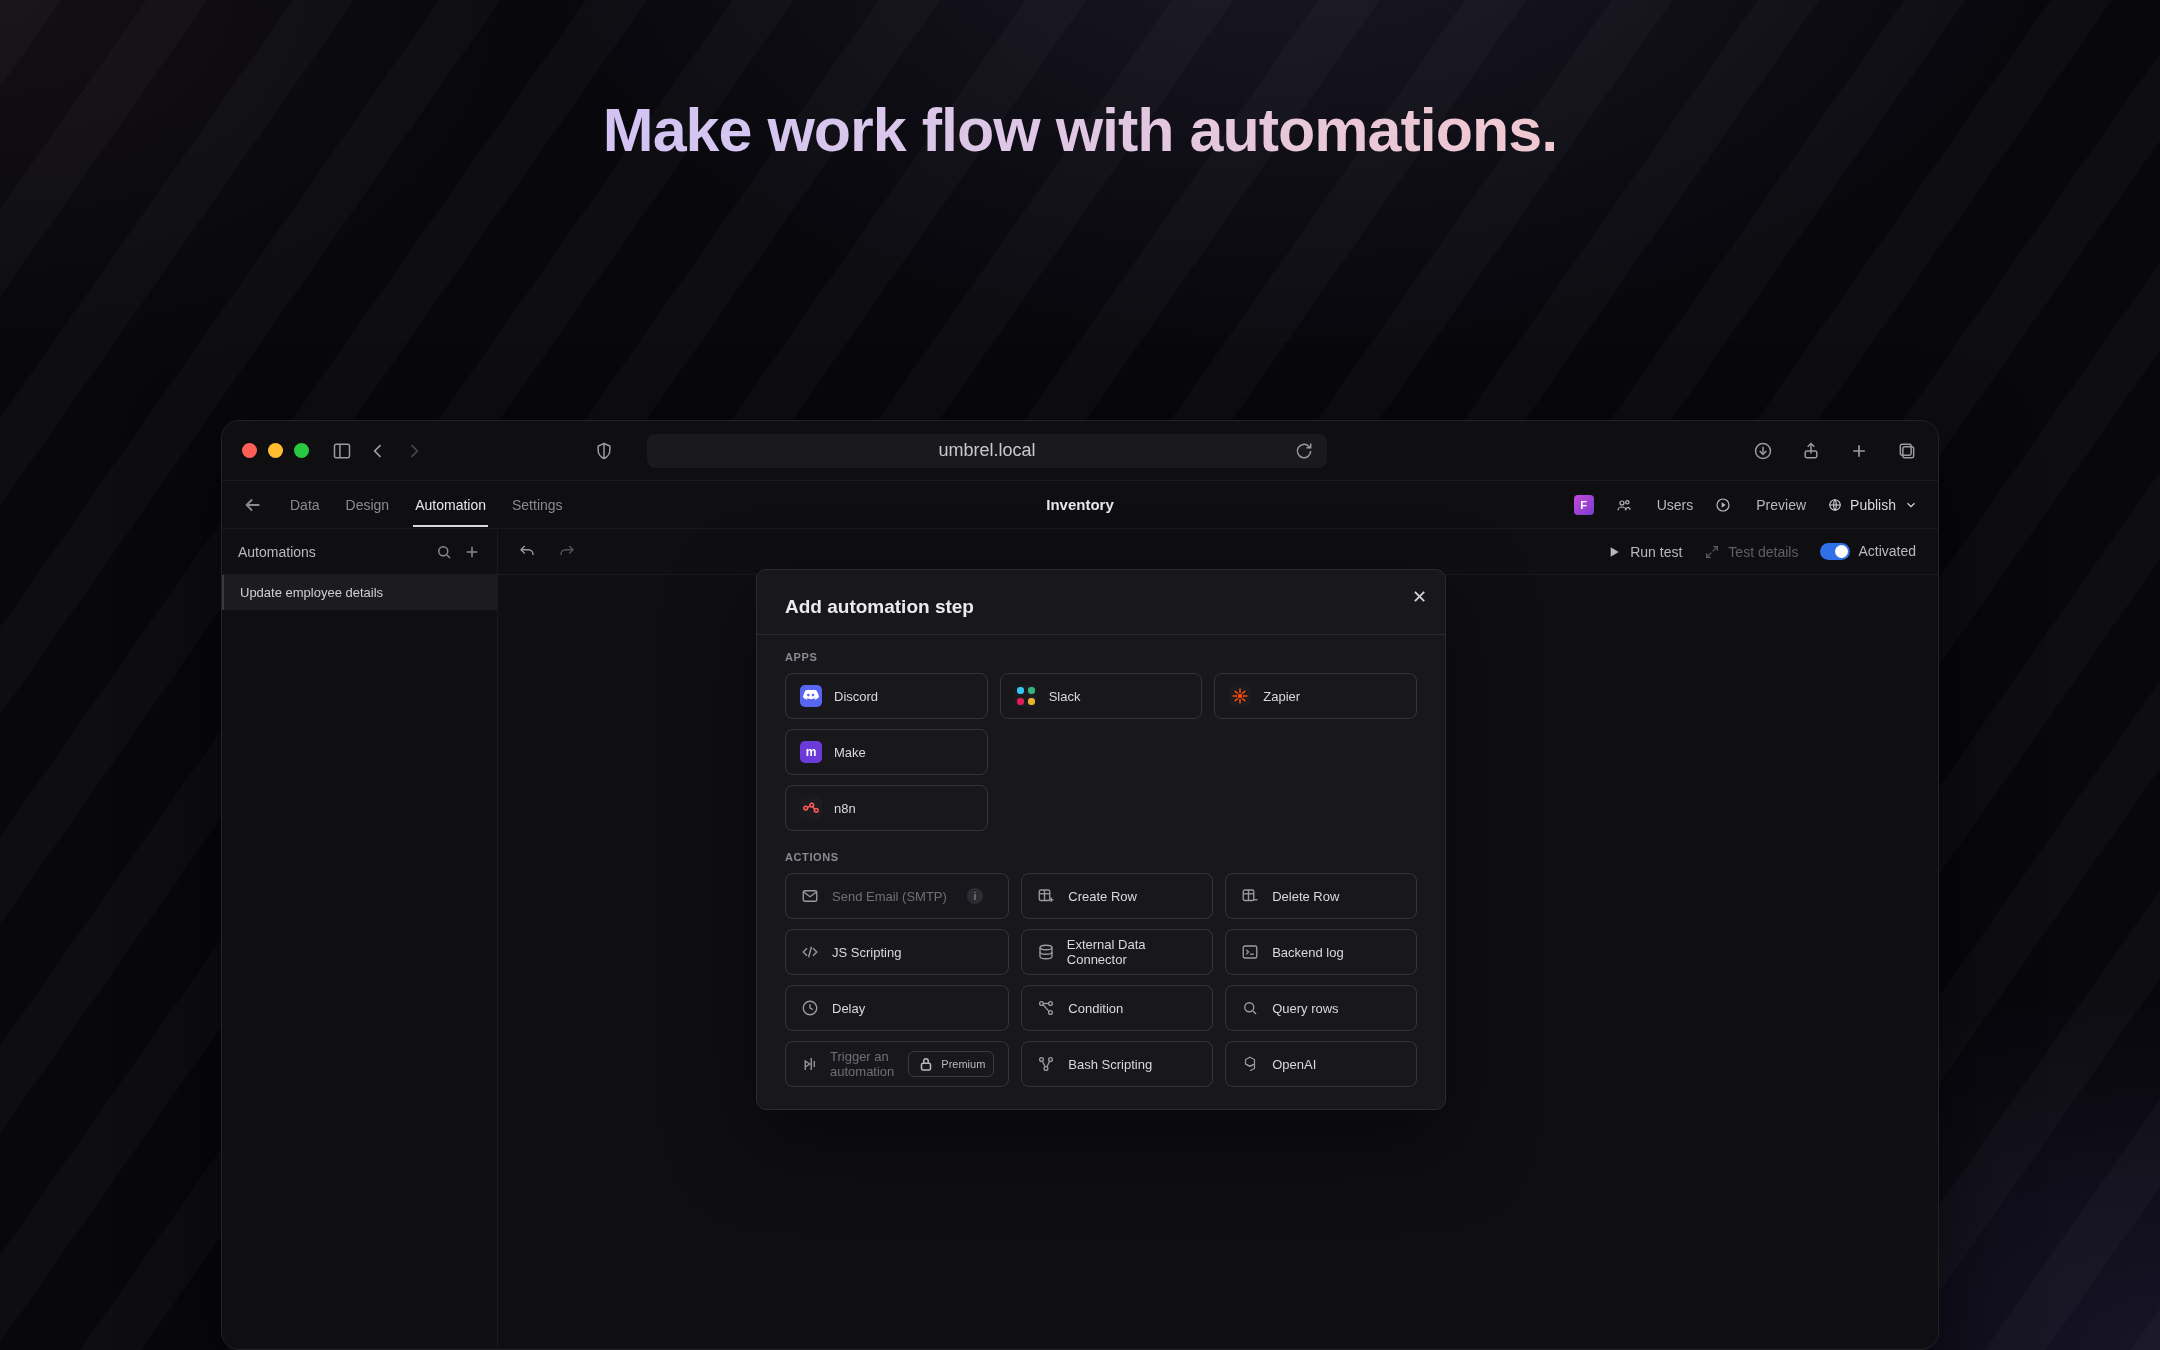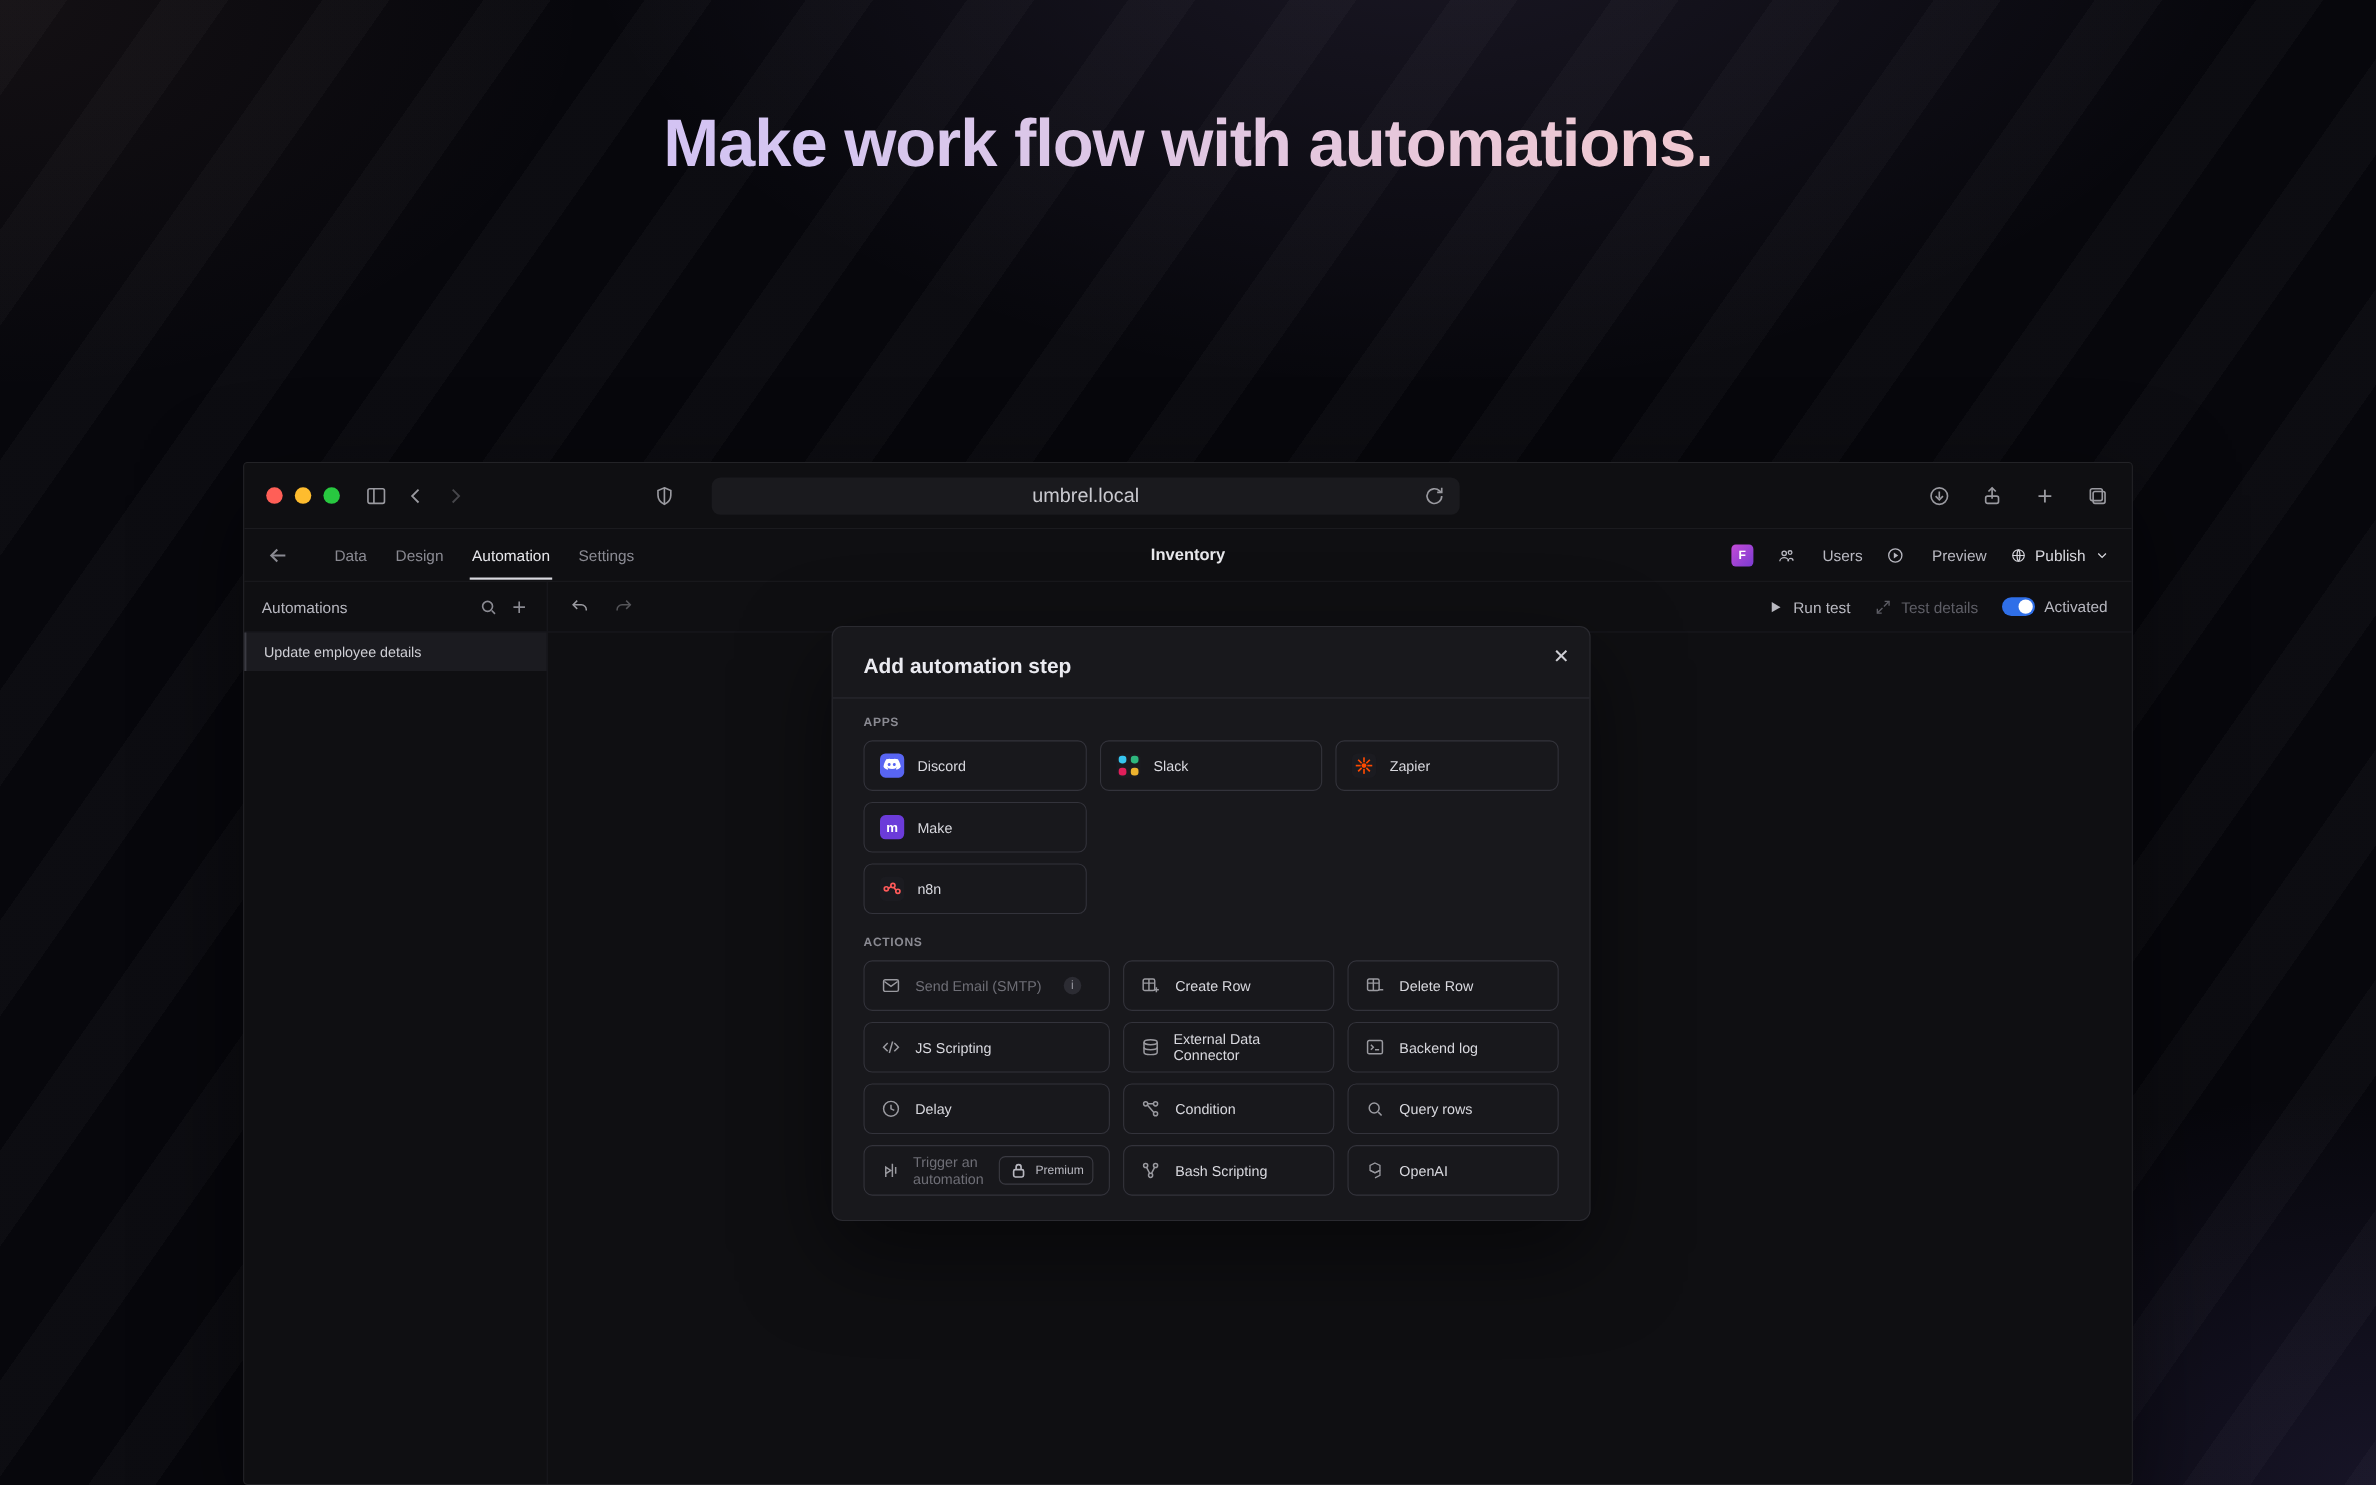--- a/index.html
+++ b/index.html
@@ -37,21 +37,21 @@
 }
 
 .browser {
   position: absolute;
   left: 221px;
   top: 420px;
   width: 1718px;
   height: 930px;
   background: #0f0f12;
   border: 1px solid #232327;
-  border-radius: 4px;
+  border-radius: 18px;
   overflow: hidden;
   box-shadow: 0 30px 90px rgba(0,0,0,0.5);
 }
 
 .chrome {
   height: 60px;
   display: flex;
   align-items: center;
   padding: 0 20px;
   gap: 14px;
@@ -89,21 +89,21 @@
 
 .topbar {
   height: 48px;
   display: flex;
   align-items: center;
   padding: 0 20px;
   border-bottom: 1px solid #1a1a1e;
   gap: 18px;
 }
 .topbar .back { color: #8a8a92; }
-.tabs { display: flex; gap: 22px; margin-left: 20px; }
+.tabs { display: flex; gap: 22px; margin-left: 6px; }
 .tab {
   font-size: 14px;
   color: #8a8a92;
   padding: 14px 2px 12px;
   cursor: pointer;
 }
 .tab.active { color: #e8e8ec; border-bottom: 2px solid #d8d8de; }
 
 .topbar .center-title {
   position: absolute;

